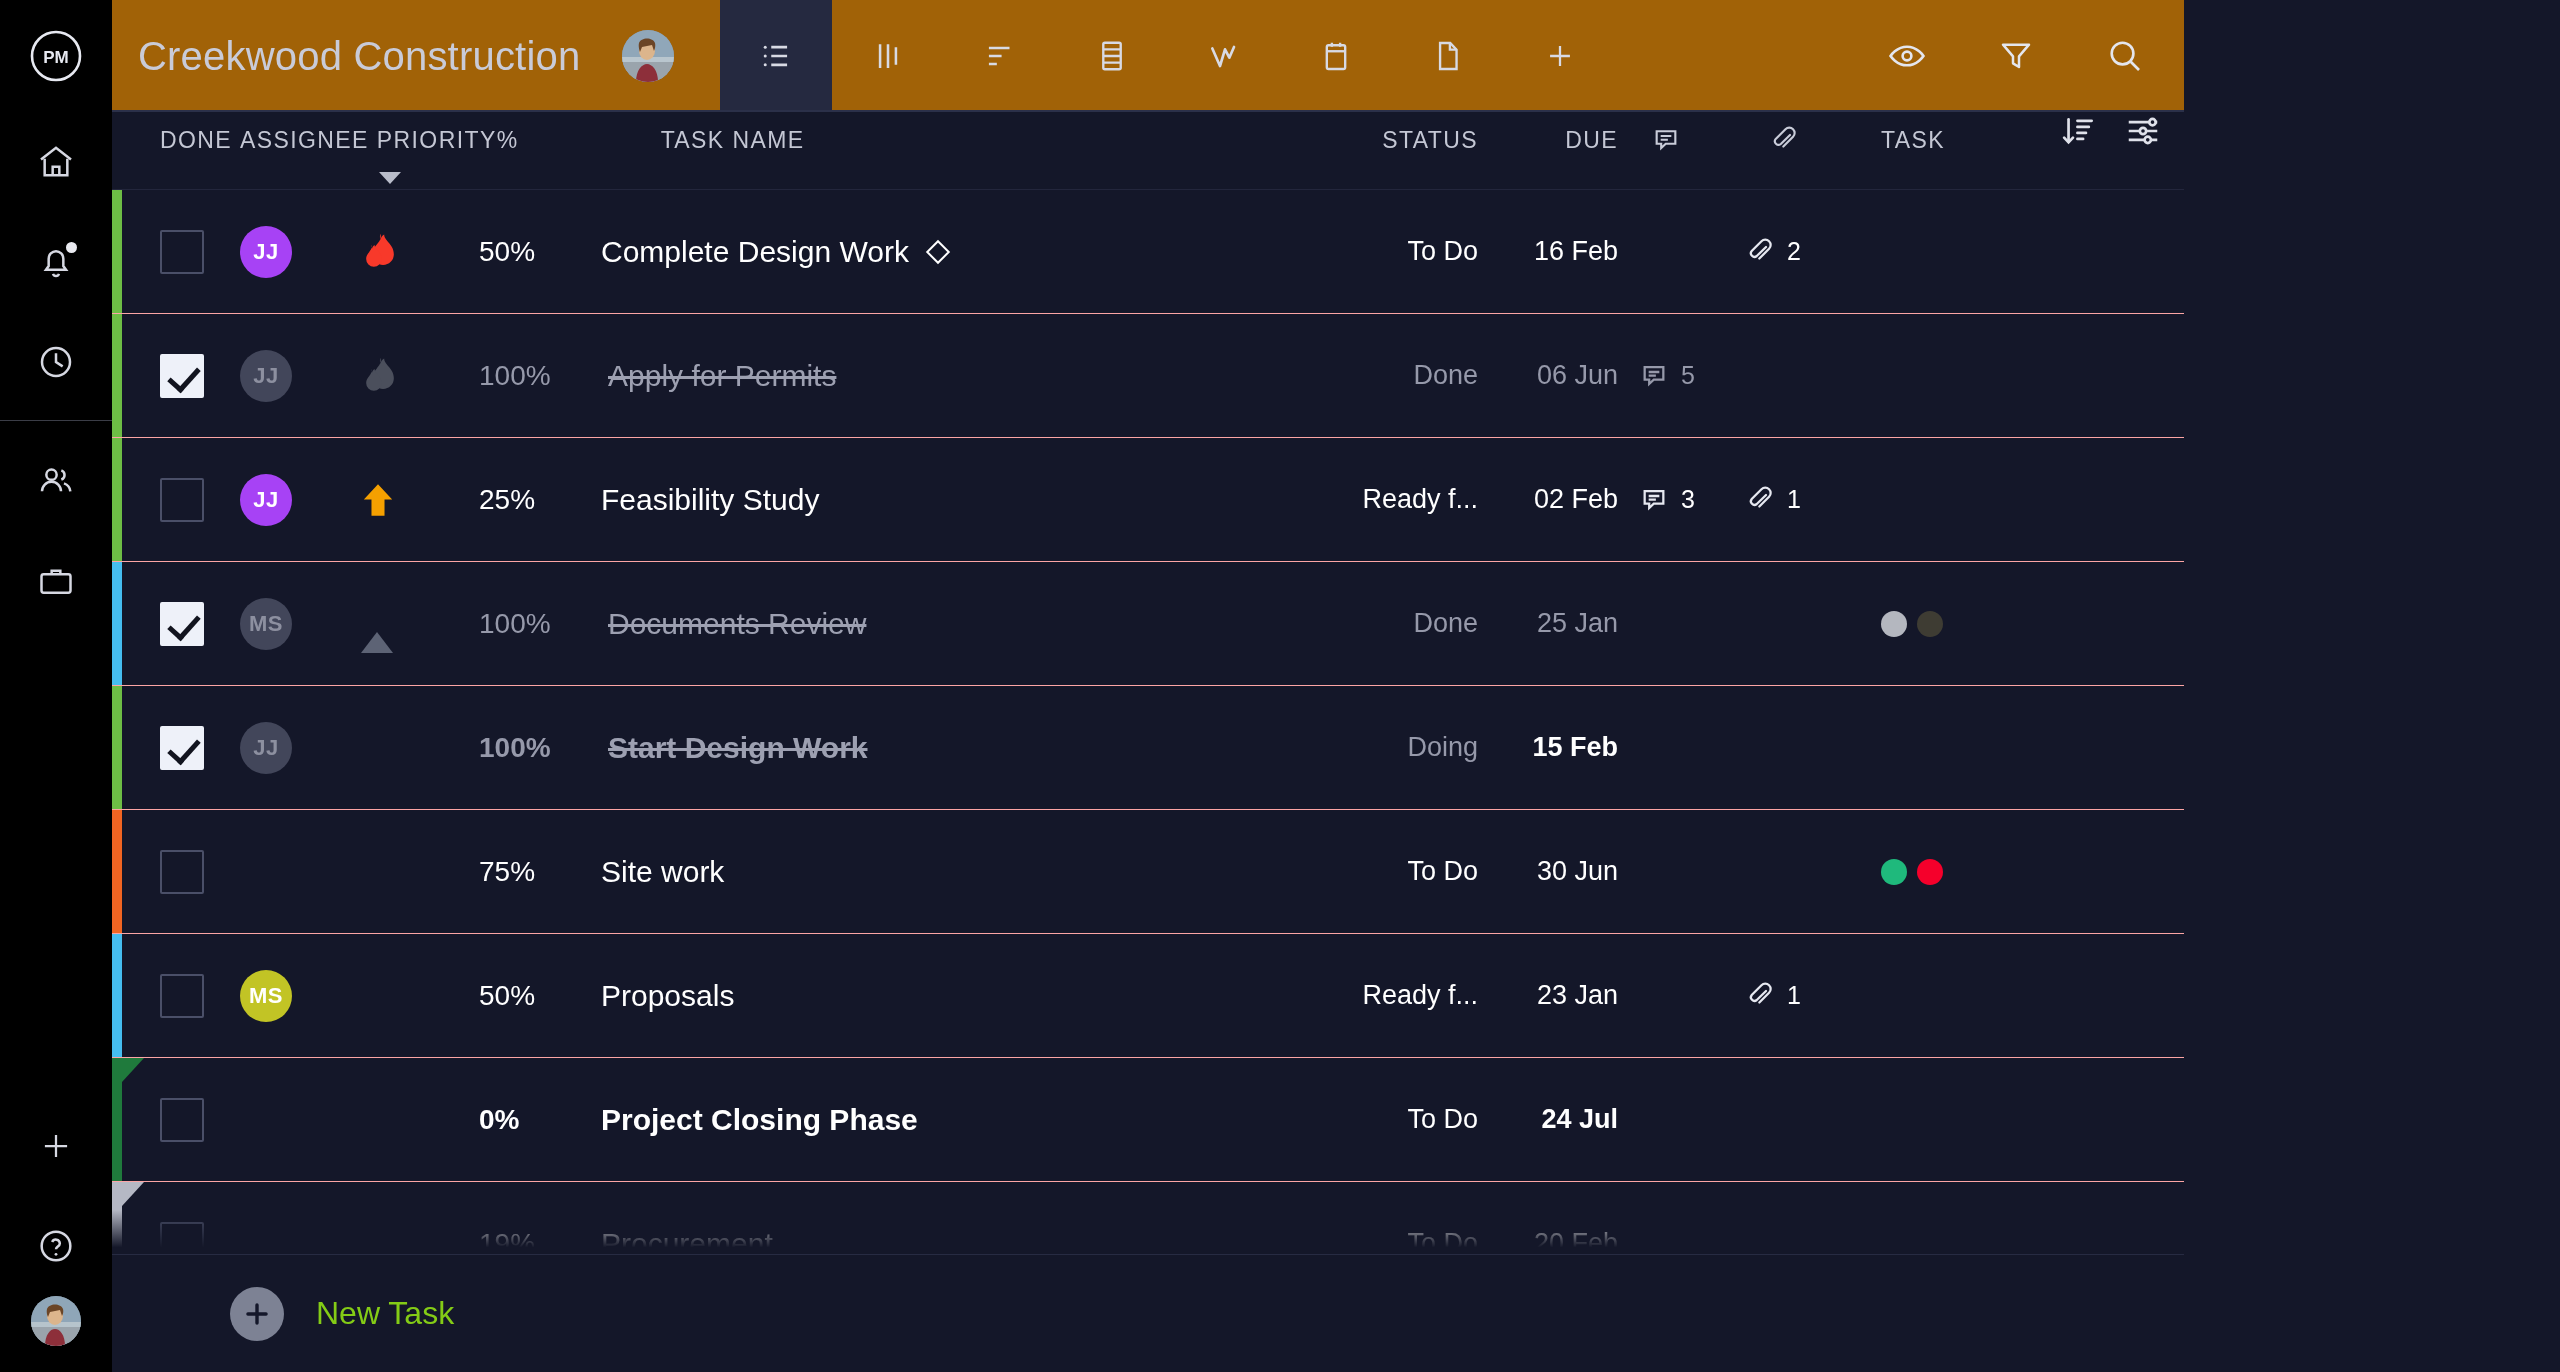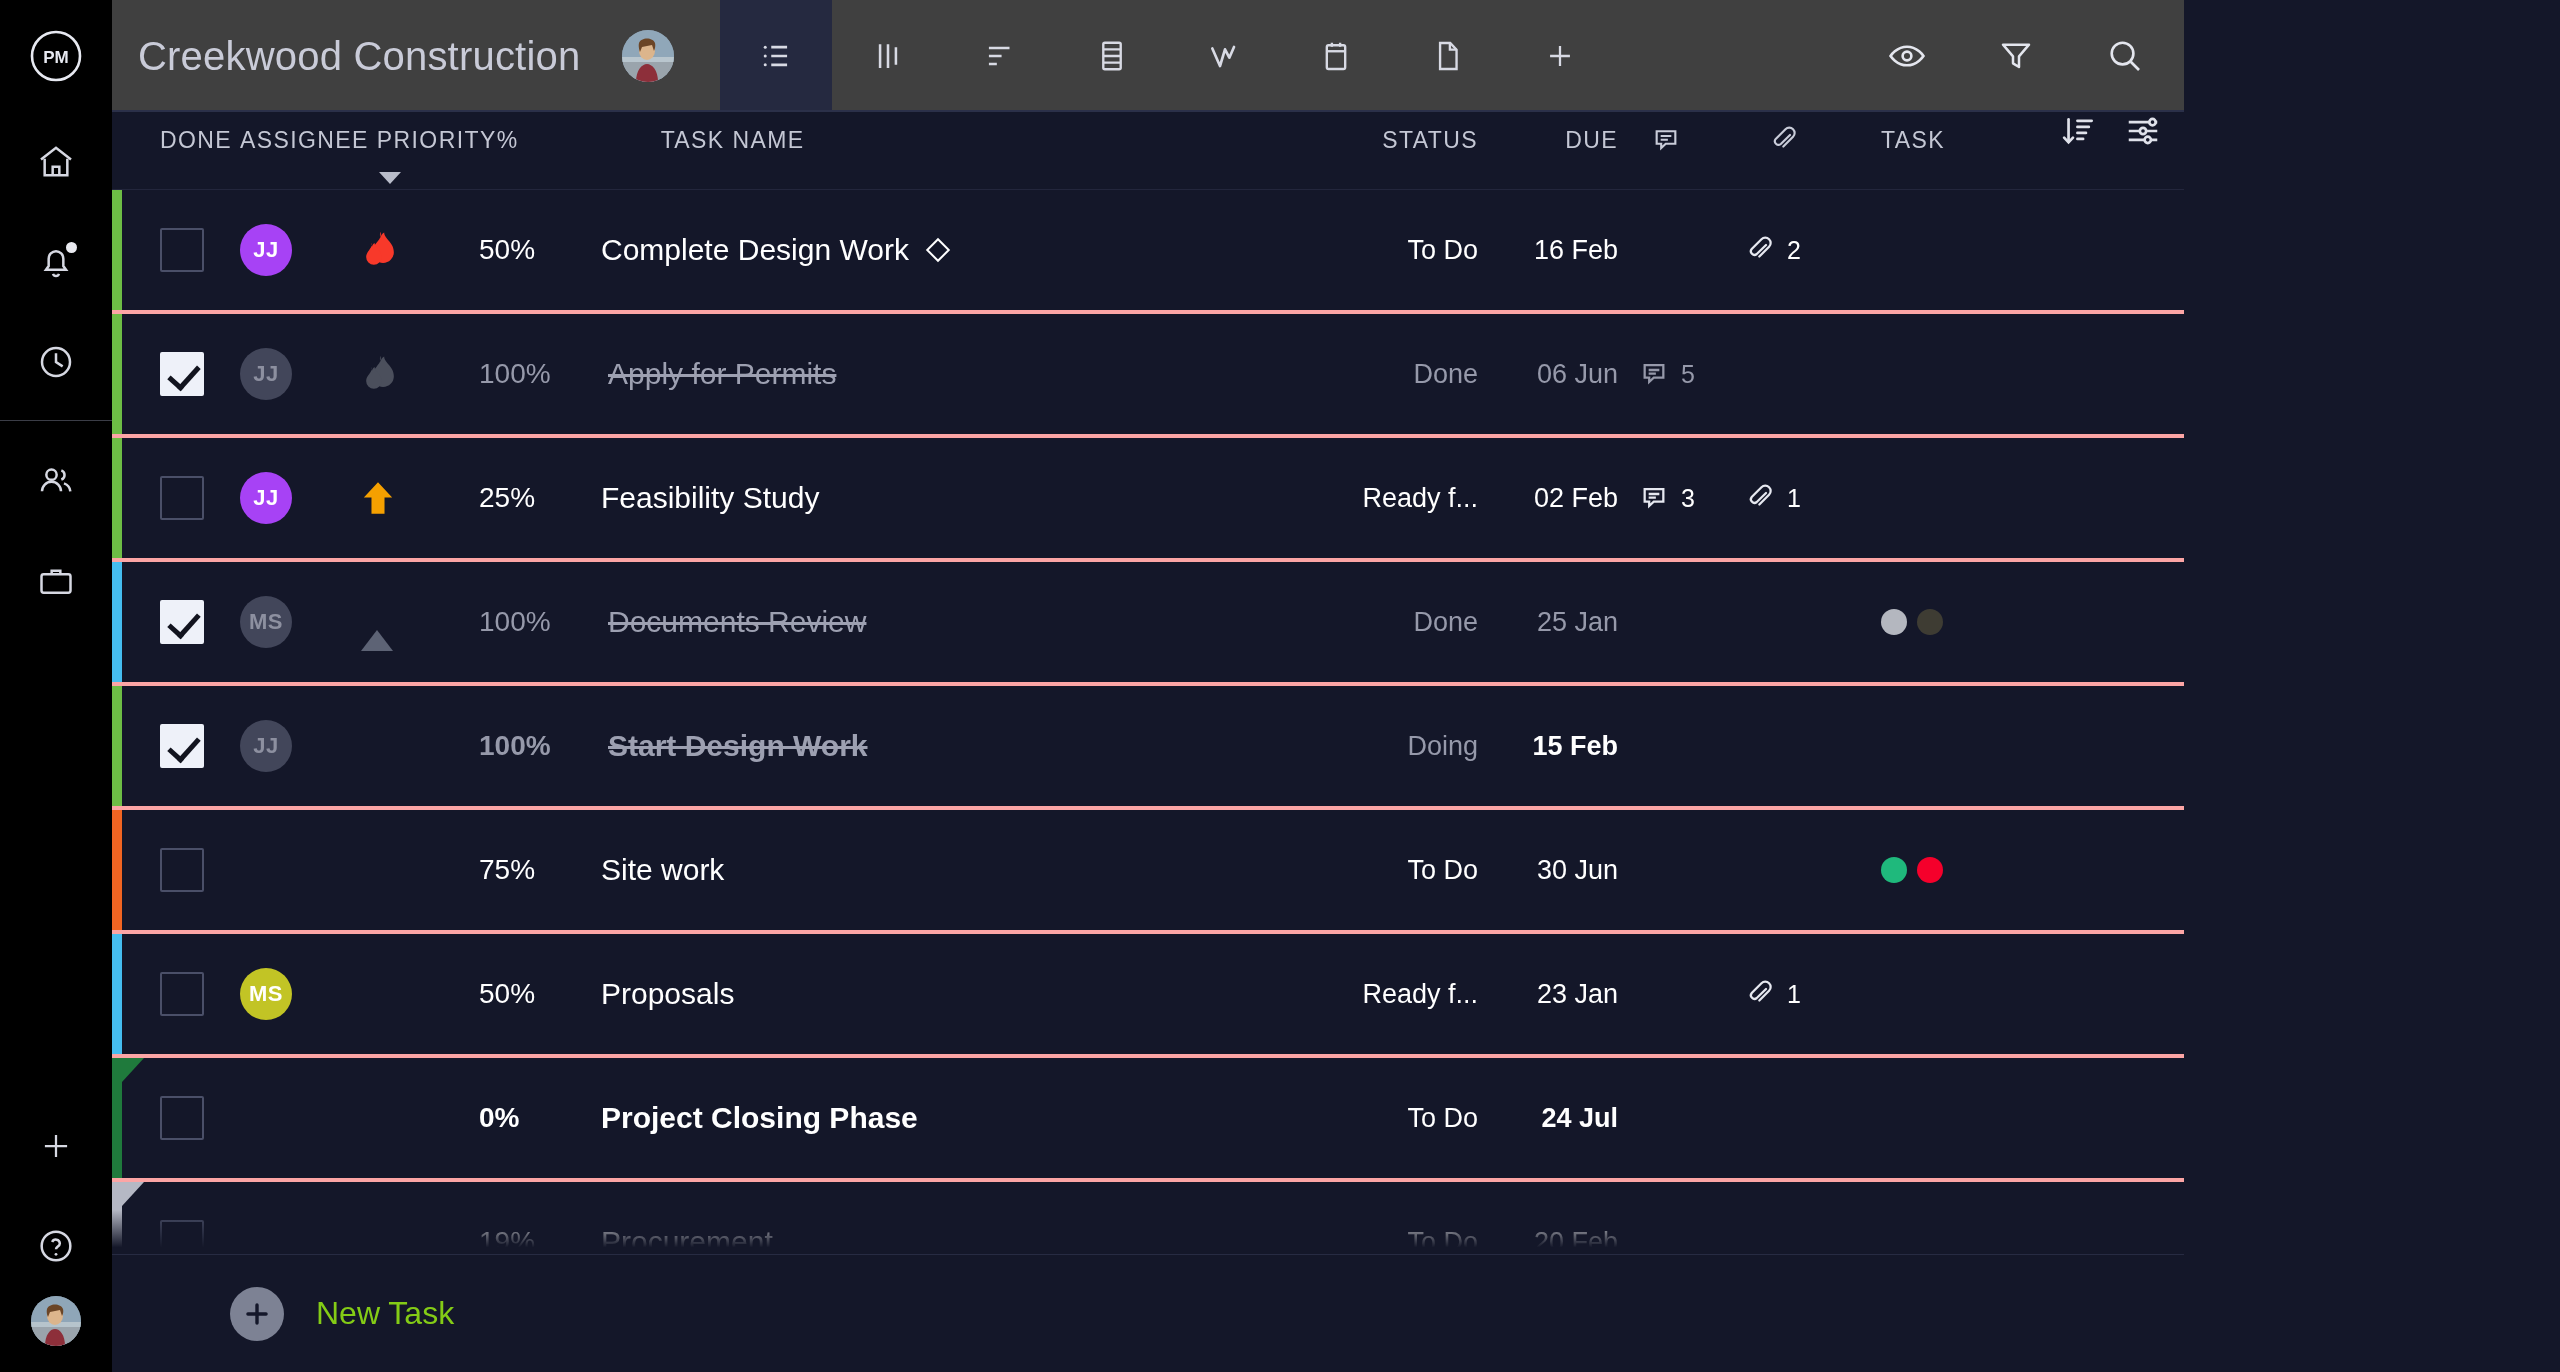--- a/index.html
+++ b/index.html
@@ -36,21 +36,21 @@
     position: absolute; width: 11px; height: 11px; border-radius: 50%;
     background: #e9eaf0; top: 30px; right: 35px;
   }
   .rail-item { position: relative; }
 
   
   .main { flex: 1 1 auto; display: flex; flex-direction: column; min-width: 0; }
 
   
   .topbar {
-    height: 112px; background: #404040; display: flex; align-items: center;
+    height: 112px; background: #a16207; display: flex; align-items: center;
     flex: 0 0 112px; position: relative; gap: 16px;
   }
   .proj-title {
     font-size: 40px; color: #c9cbd8; font-weight: 400;
     margin-left: 26px; letter-spacing: .2px; white-space: nowrap;
   }
   .proj-avatar {
     width: 52px; height: 52px; border-radius: 50%; margin-left: 26px;
     overflow: hidden; background: #7e8e9b; flex: 0 0 52px;
   }
@@ -105,21 +105,21 @@
   .thead .c-prio   { padding-left: 8px; }
   .thead .c-pct    { padding-left: 0px; }
   .thead .c-name   { padding-left: 42px; }
   .thead .c-cmt    { padding-left: 32px; }
   .thead .c-att    { padding-left: 24px; }
   .thead .c-tools  { padding-left: 6px; }
 
   .rows { flex: 1 1 auto; overflow: hidden; position: relative; }
   .row {
     height: 124px; display: flex; align-items: stretch;
-    border-bottom: 4px solid #fca5a5; position: relative;
+    border-bottom: 1px solid #fca5a5; position: relative;
   }
   .row-bar { width: 10px; flex: 0 0 10px; position: relative; }
   .row-bar .fill { position: absolute; inset: 0; }
   .row-bar.summary .fill {
     clip-path: polygon(0 0, 100% 0, 100% 100%, 0 100%);
   }
   .row-bar.summary .notch {
     position: absolute; left: 10px; top: 0; width: 22px; height: 24px;
   }
 

